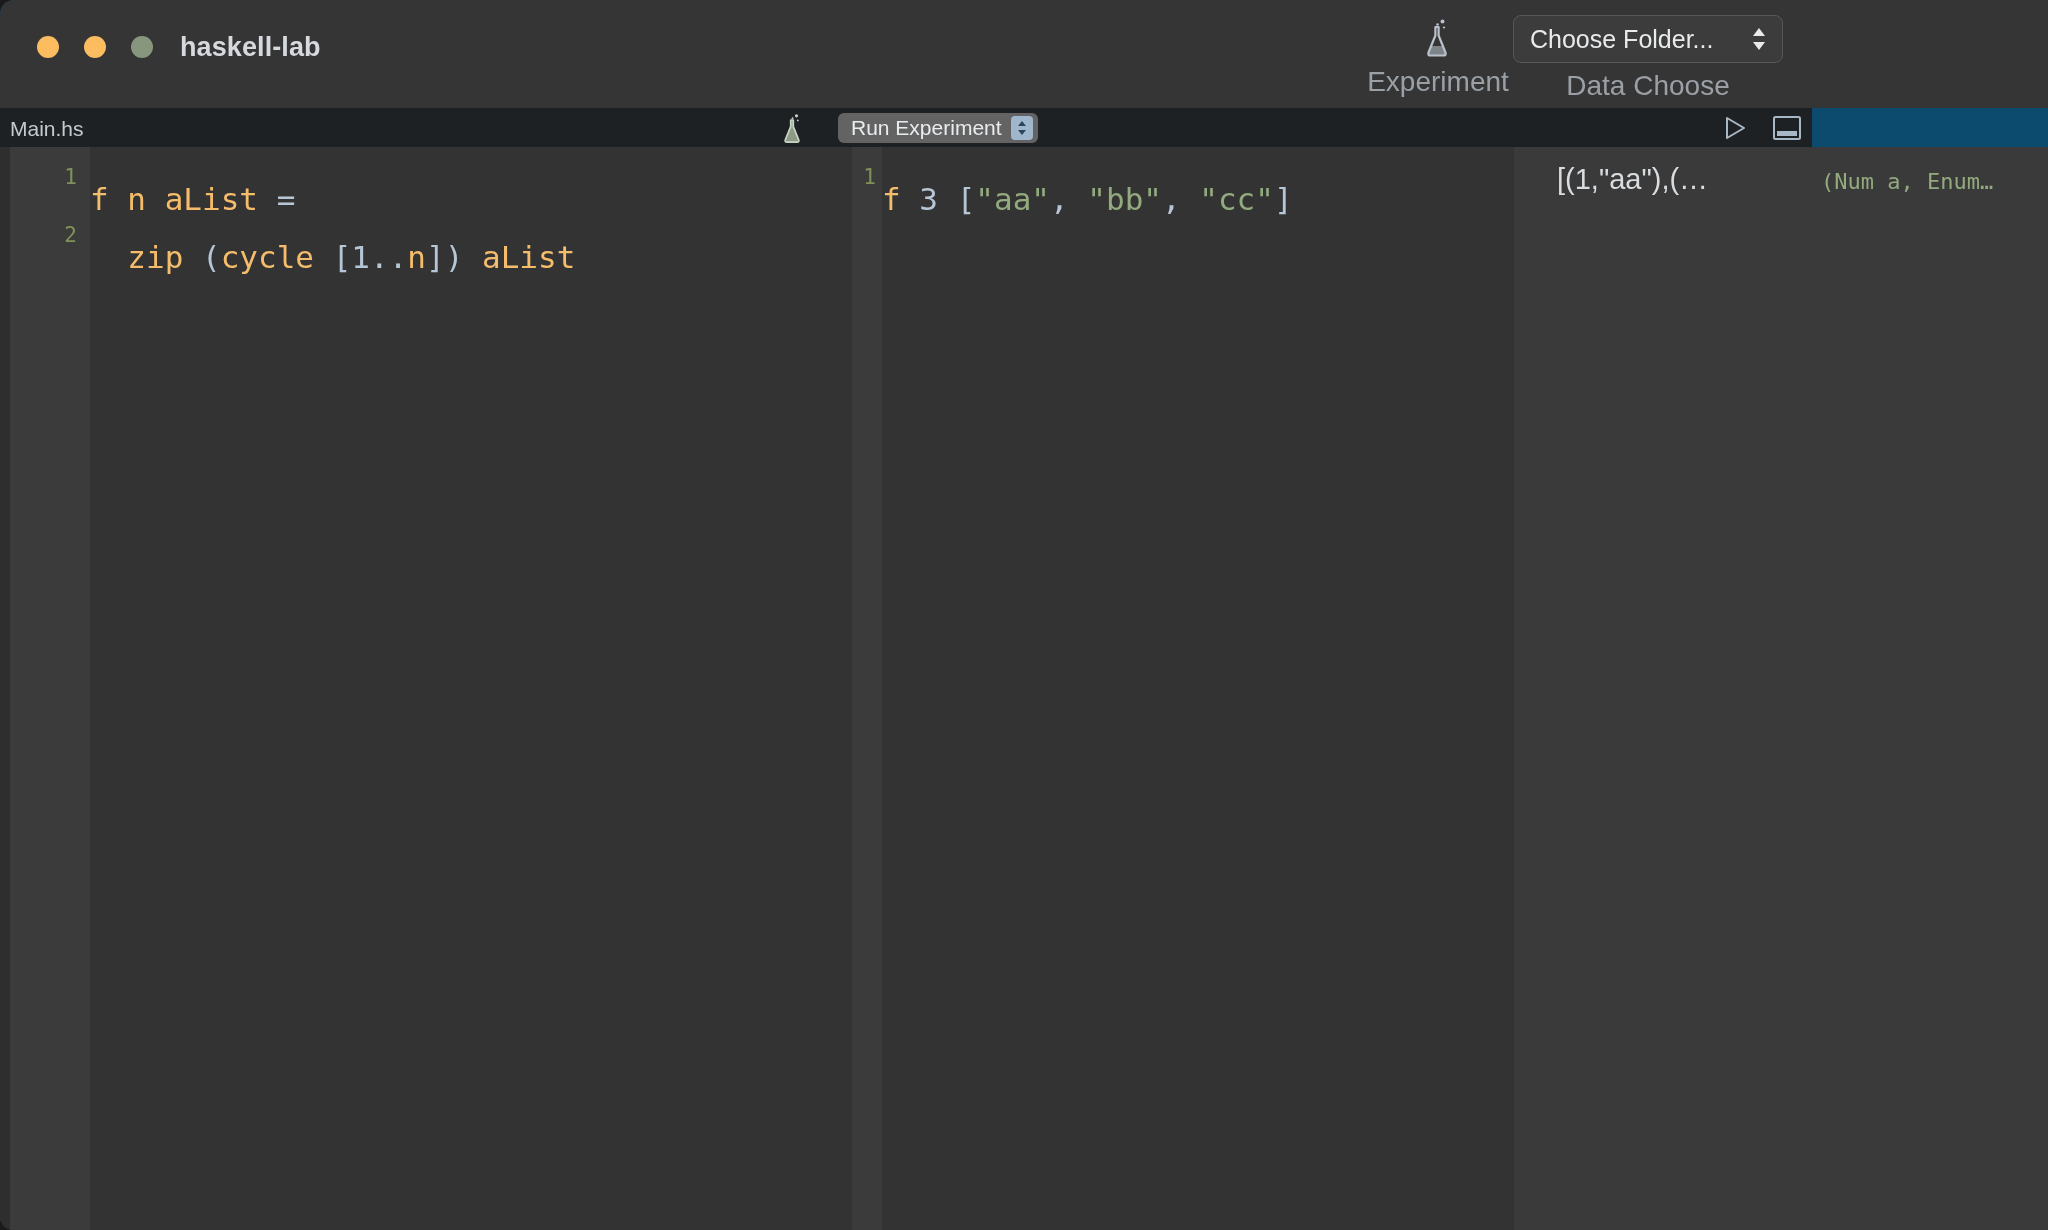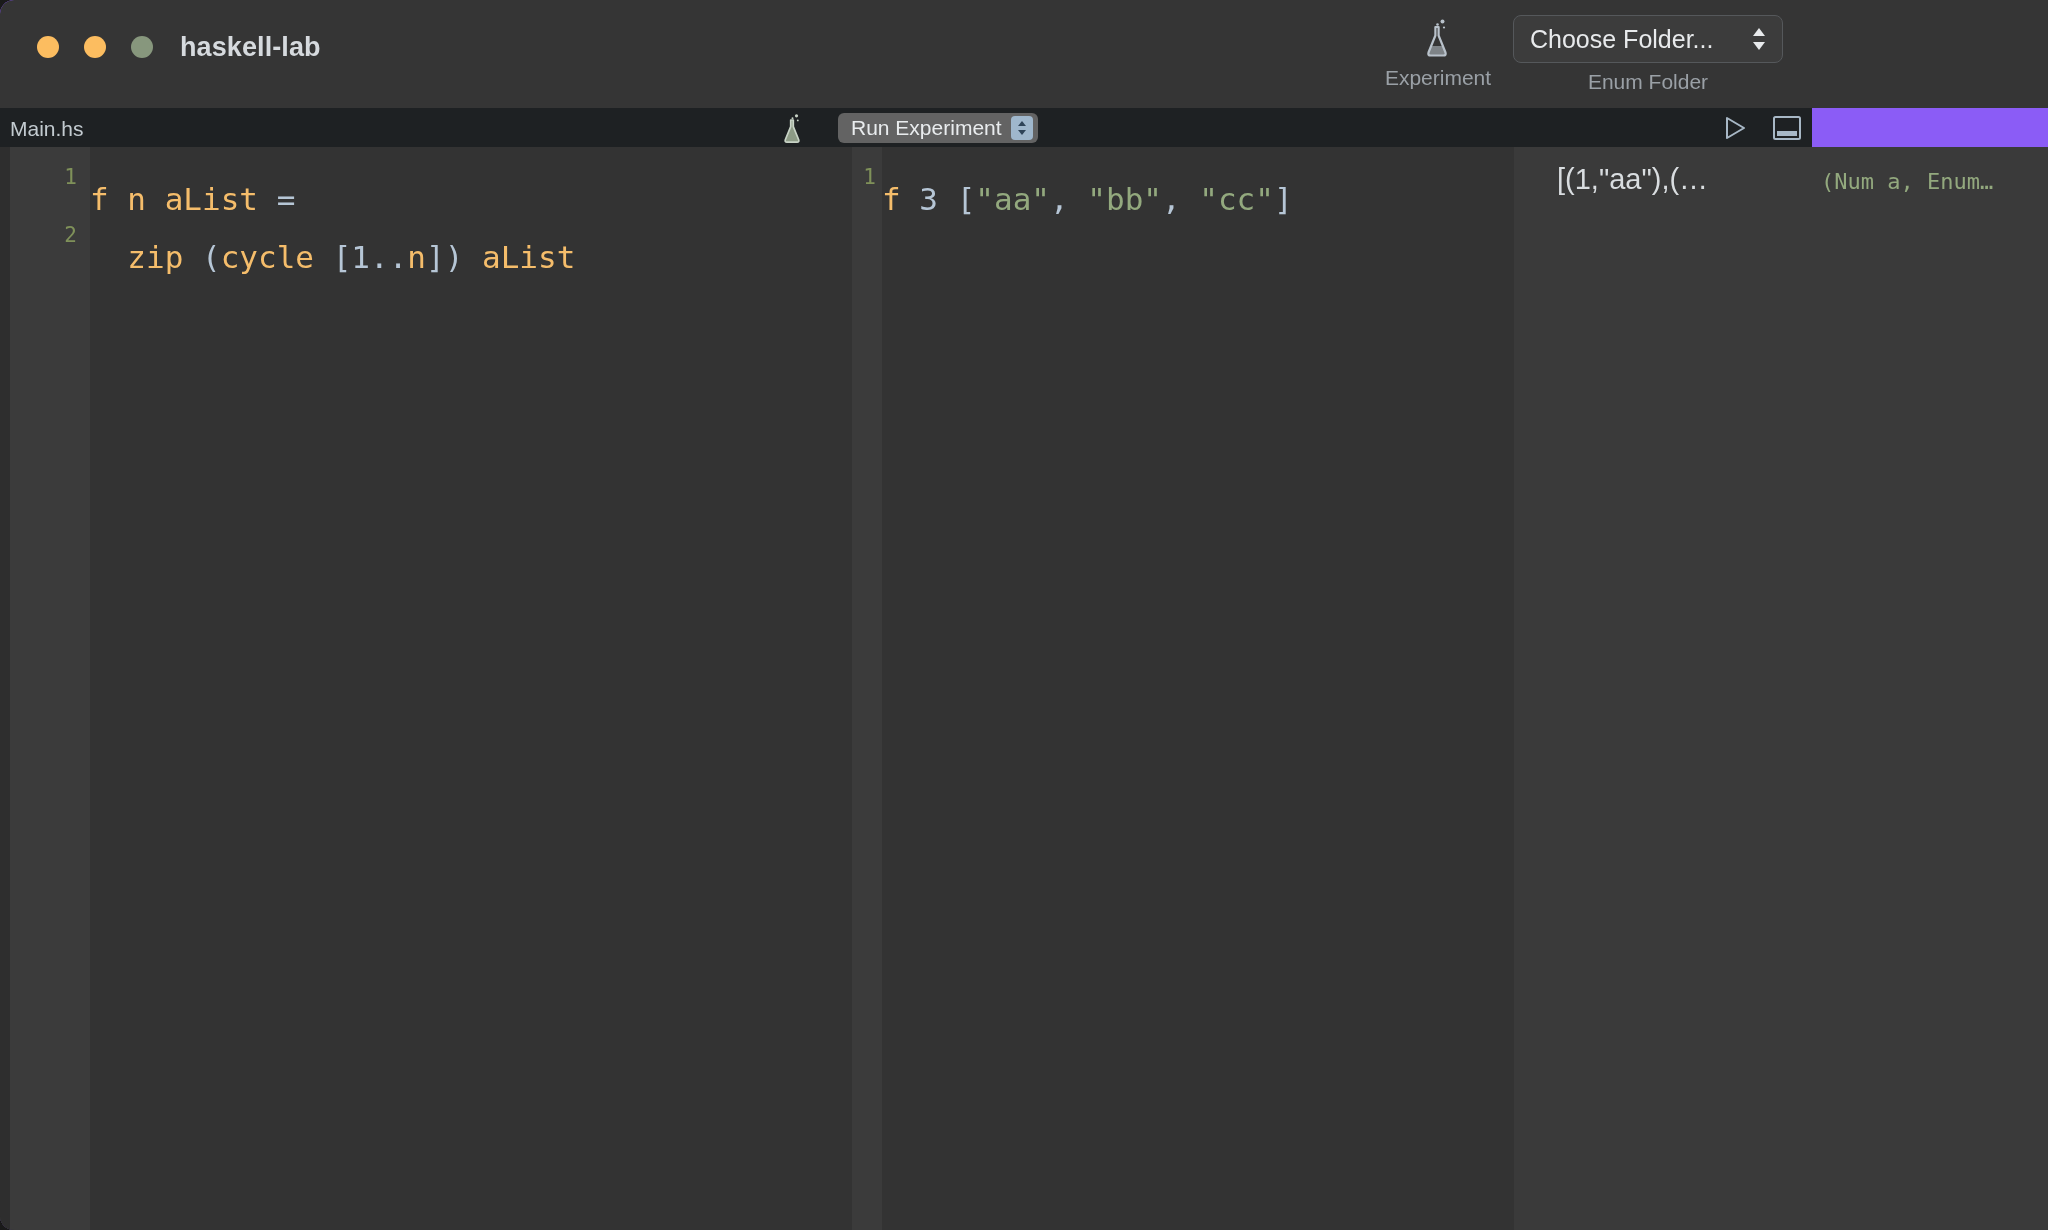--- a/index.html
+++ b/index.html
@@ -16,21 +16,21 @@
     font-family: "Liberation Sans", sans-serif;
     -webkit-font-smoothing: antialiased;
   }
 
   
   #window {
     position: absolute;
     left: 0; top: 0;
     width: 2048px;
     height: 1230px;
-    background: #8b5cf6;
+    background: #0c4a6e;
     border-radius: 14px 0 0 14px;
     overflow: hidden;
   }
 
   
   #titlebar {
     position: absolute;
     left: 0; top: 0;
     width: 2048px;
     height: 108px;
@@ -66,21 +66,21 @@
   }
 
   
   .tb-group {
     position: absolute;
     display: flex;
     flex-direction: column;
     align-items: center;
   }
   .tb-label {
-    font-size: 21px;
+    font-size: 28px;
     color: #9aa0a6;
     margin-top: 7px;
     white-space: nowrap;
   }
 
   
   #tb-experiment { left: 1358px; top: 17px; width: 160px; }
   #tb-experiment .icon-wrap {
     height: 42px;
     display: flex;
@@ -394,21 +394,21 @@
     <div class="tb-group" id="tb-datafolder">
       <div id="folder-popup">
         <span id="folder-popup-label">Choose Folder...</span>
         <span id="folder-chevrons">
           <svg width="20" height="28" viewBox="0 0 20 28" aria-hidden="true">
             <path d="M10 3 L16 11 L4 11 Z" fill="#e8eaec"></path>
             <path d="M10 25 L4 17 L16 17 Z" fill="#e8eaec"></path>
           </svg>
         </span>
       </div>
-      <div class="tb-label">Enum Folder</div>
+      <div class="tb-label">Data Choose</div>
     </div>
 
   </div>
 
   <div id="tabbar">
 
     <div id="tab-filename">Main.hs</div>
 
     <div id="tabbar-flask">
       <svg width="24" height="31" viewBox="0 0 24 31" aria-hidden="true">

